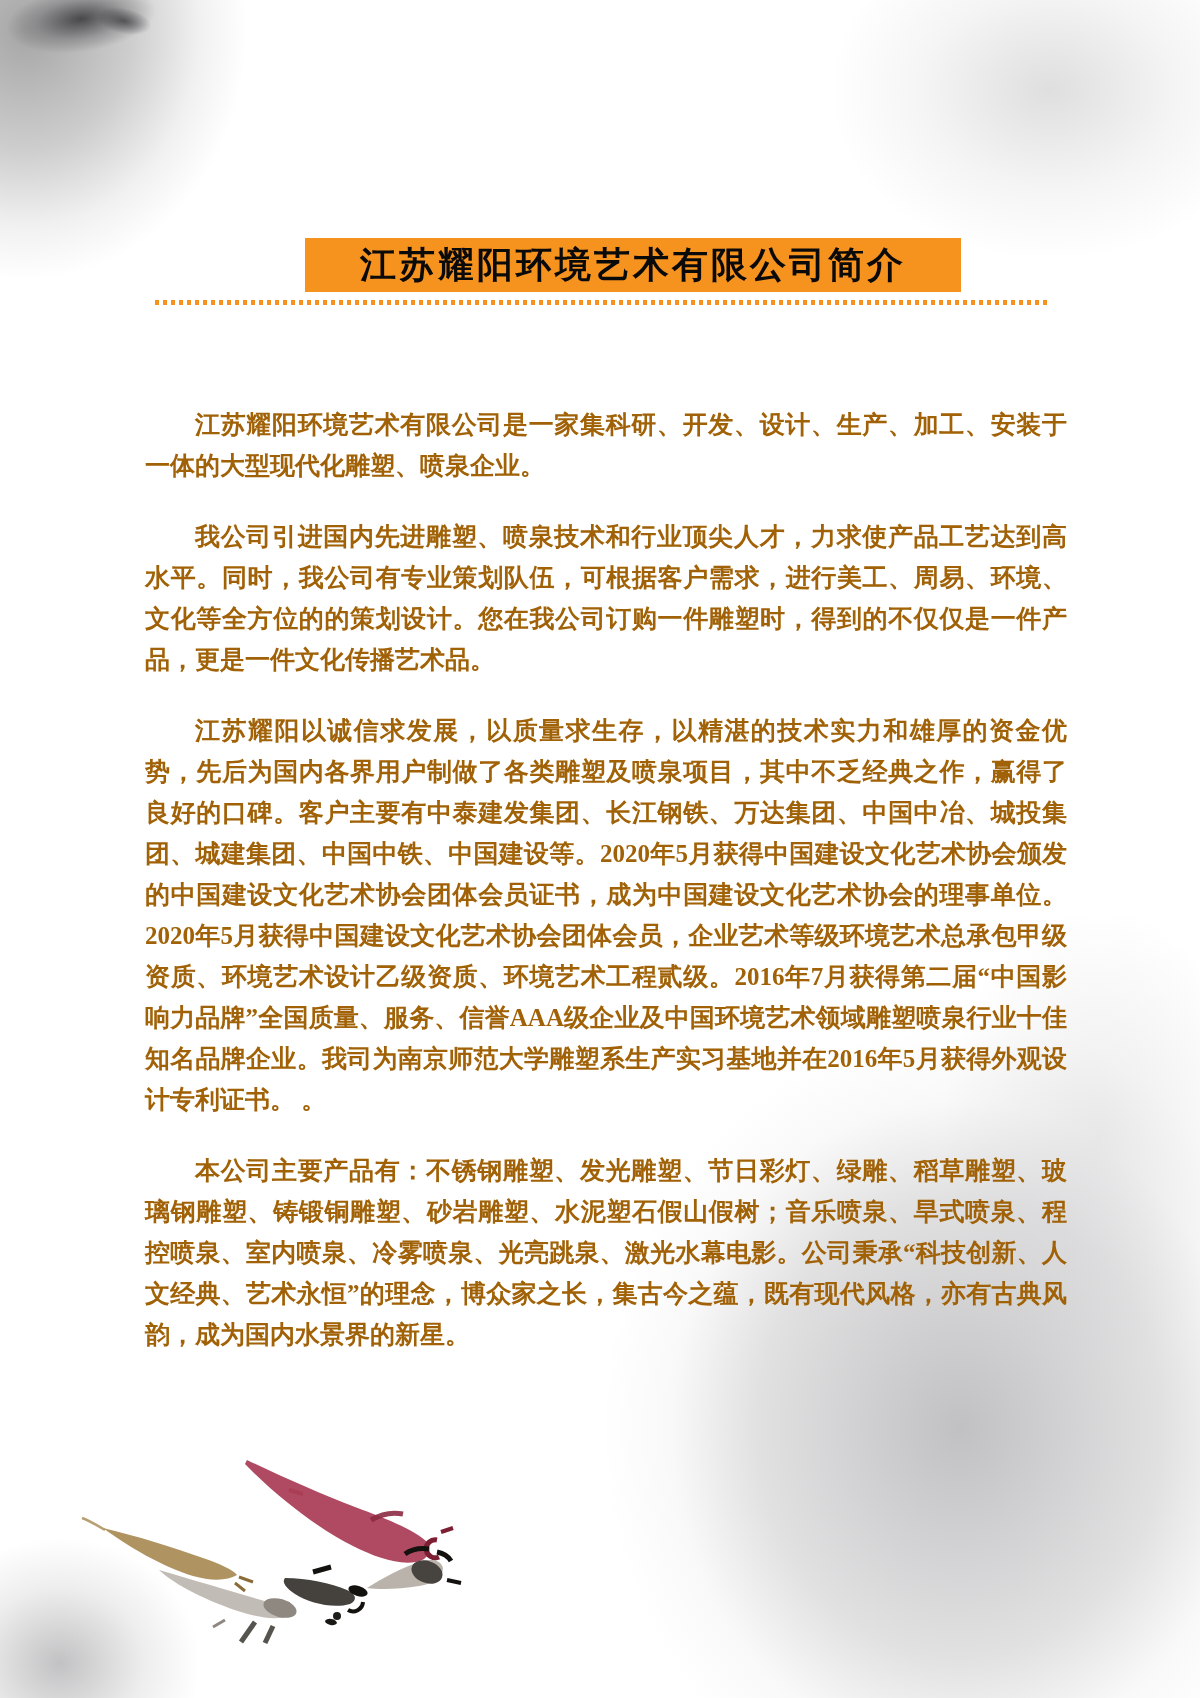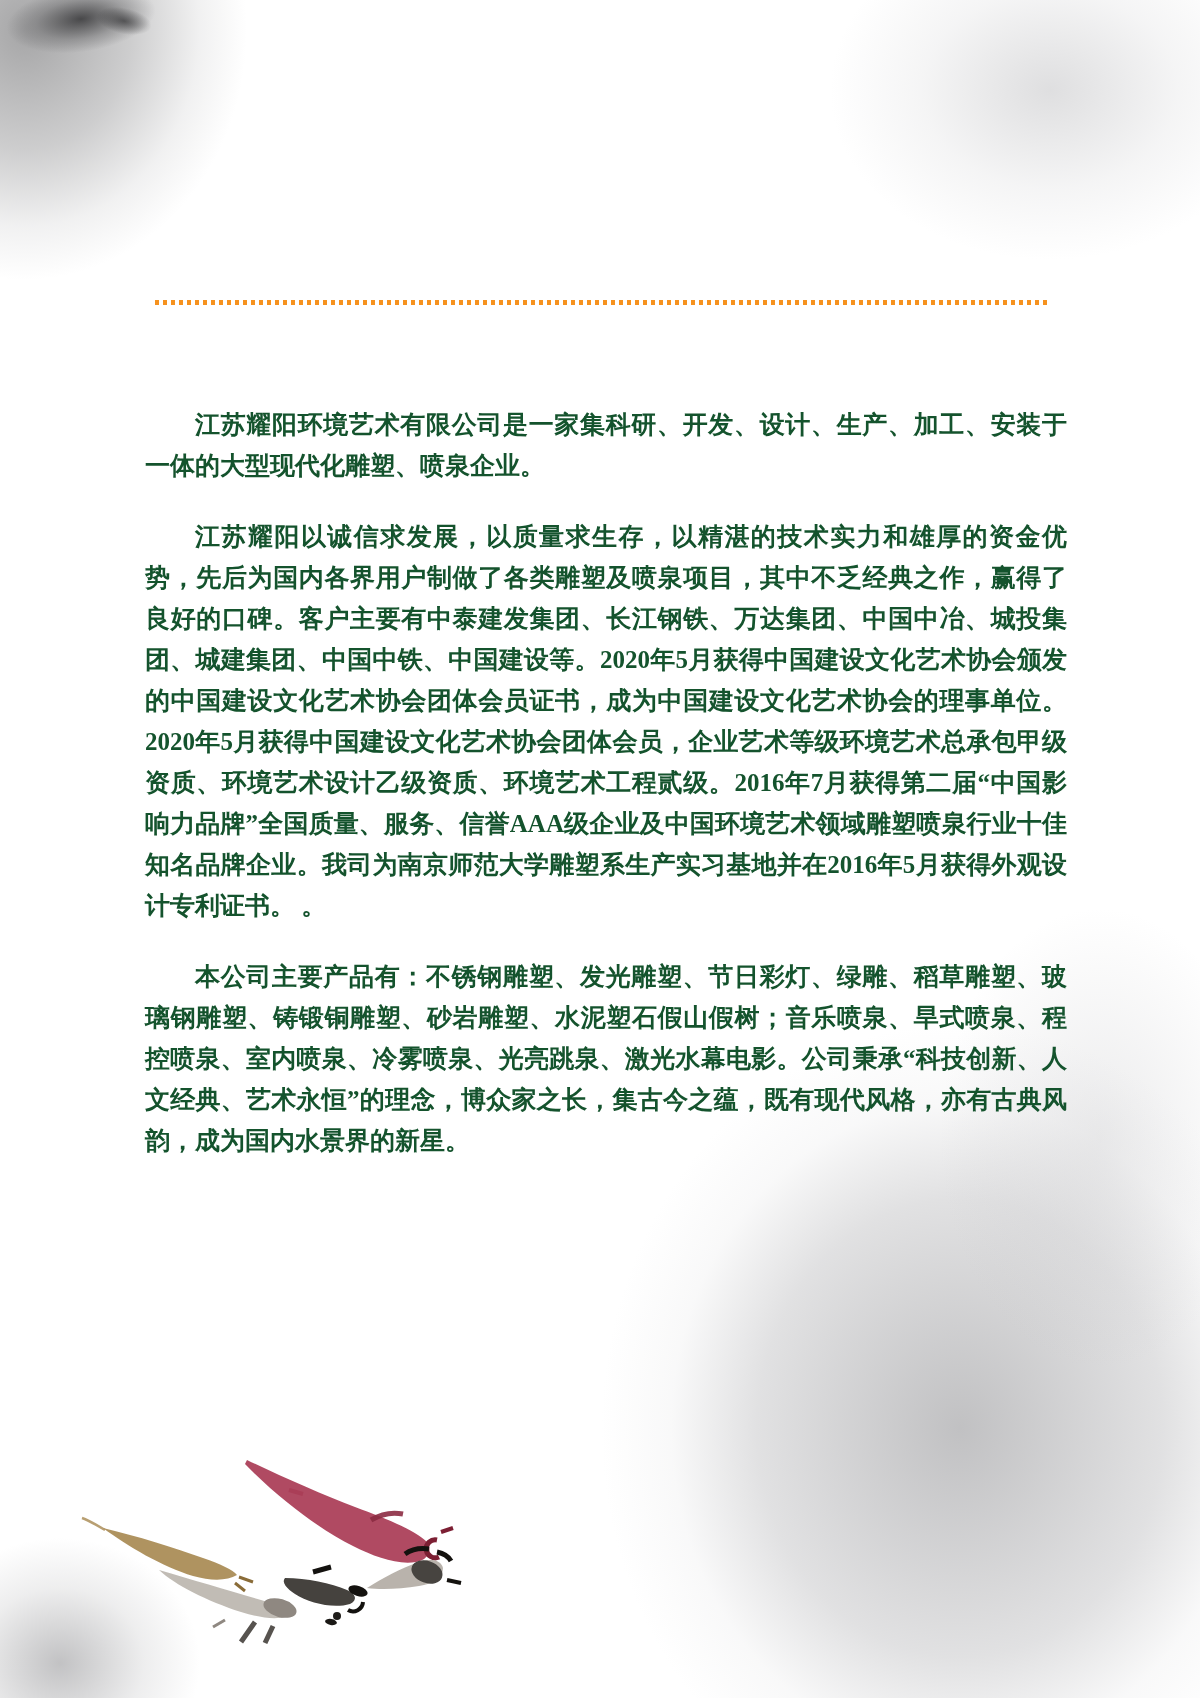--- a/index.html
+++ b/index.html
@@ -61,21 +61,21 @@
   }
   .dotted-line {
     position:absolute; left:155px; top:300px; width:892px; height:5px;
     background-image: repeating-linear-gradient(to right,
       var(--accent) 0 4px, rgba(255,255,255,0) 4px 8px);
   }
 
   
   .content {
     position:absolute; left:145px; top:404px; width:922px;
-    color:#14532d; font-weight:bold;
+    color:#a16207; font-weight:bold;
     font-size:25px; line-height:41px;
     text-align:justify; text-justify:inter-ideograph;
   }
   .content p { margin:0 0 30px 0; text-indent:2em; }
 
   
   .fish-painting {
     position:absolute; left:75px; top:1450px; width:420px; height:245px;
   }
 </style>
@@ -85,24 +85,28 @@
 <div class="page">
 
   <div class="wash wash-tl"></div>
   <div class="wash wash-tl-dark"></div>
   <div class="wash wash-tl-speck"></div>
   <div class="wash wash-tr"></div>
   <div class="wash wash-br"></div>
   <div class="wash wash-br-arm"></div>
   <div class="wash wash-bl"></div>
 
+  <div class="banner" style="background: rgb(246, 146, 30);">
+    <h1>江苏耀阳环境艺术有限公司简介</h1>
+  </div>
   <div class="dotted-line"></div>
 
   <div class="content">
     <p>江苏耀阳环境艺术有限公司是一家集科研、开发、设计、生产、加工、安装于一体的大型现代化雕塑、喷泉企业。</p>
+    <p>我公司引进国内先进雕塑、喷泉技术和行业顶尖人才，力求使产品工艺达到高水平。同时，我公司有专业策划队伍，可根据客户需求，进行美工、周易、环境、文化等全方位的的策划设计。您在我公司订购一件雕塑时，得到的不仅仅是一件产品，更是一件文化传播艺术品。</p>
     <p>江苏耀阳以诚信求发展，以质量求生存，以精湛的技术实力和雄厚的资金优势，先后为国内各界用户制做了各类雕塑及喷泉项目，其中不乏经典之作，赢得了良好的口碑。客户主要有中泰建发集团、长江钢铁、万达集团、中国中冶、城投集团、城建集团、中国中铁、中国建设等。2020年5月获得中国建设文化艺术协会颁发的中国建设文化艺术协会团体会员证书，成为中国建设文化艺术协会的理事单位。2020年5月获得中国建设文化艺术协会团体会员，企业艺术等级环境艺术总承包甲级资质、环境艺术设计乙级资质、环境艺术工程贰级。2016年7月获得第二届“中国影响力品牌”全国质量、服务、信誉AAA级企业及中国环境艺术领域雕塑喷泉行业十佳知名品牌企业。我司为南京师范大学雕塑系生产实习基地并在2016年5月获得外观设计专利证书。 。</p>
     <p>本公司主要产品有：不锈钢雕塑、发光雕塑、节日彩灯、绿雕、稻草雕塑、玻璃钢雕塑、铸锻铜雕塑、砂岩雕塑、水泥塑石假山假树；音乐喷泉、旱式喷泉、程控喷泉、室内喷泉、冷雾喷泉、光亮跳泉、激光水幕电影。公司秉承“科技创新、人文经典、艺术永恒”的理念，博众家之长，集古今之蕴，既有现代风格，亦有古典风韵，成为国内水景界的新星。</p>
   </div>
 
   <svg class="fish-painting" viewBox="0 0 420 245" xmlns="http://www.w3.org/2000/svg">
 
     <path d="M172,10 C205,26 248,45 280,57 C312,69 340,80 352,92 C358,100 353,110 341,112
              C322,115 300,107 278,96 C246,80 205,50 170,14 Z" fill="#A93B55" opacity="0.92"></path>
     <path d="M214,40 l14,4" stroke="#A93B55" stroke-width="4" fill="none" opacity="0.8"></path>
     <path d="M296,70 C306,64 318,62 328,64" stroke="#8C2B42" stroke-width="5" fill="none" opacity="0.9"></path>

